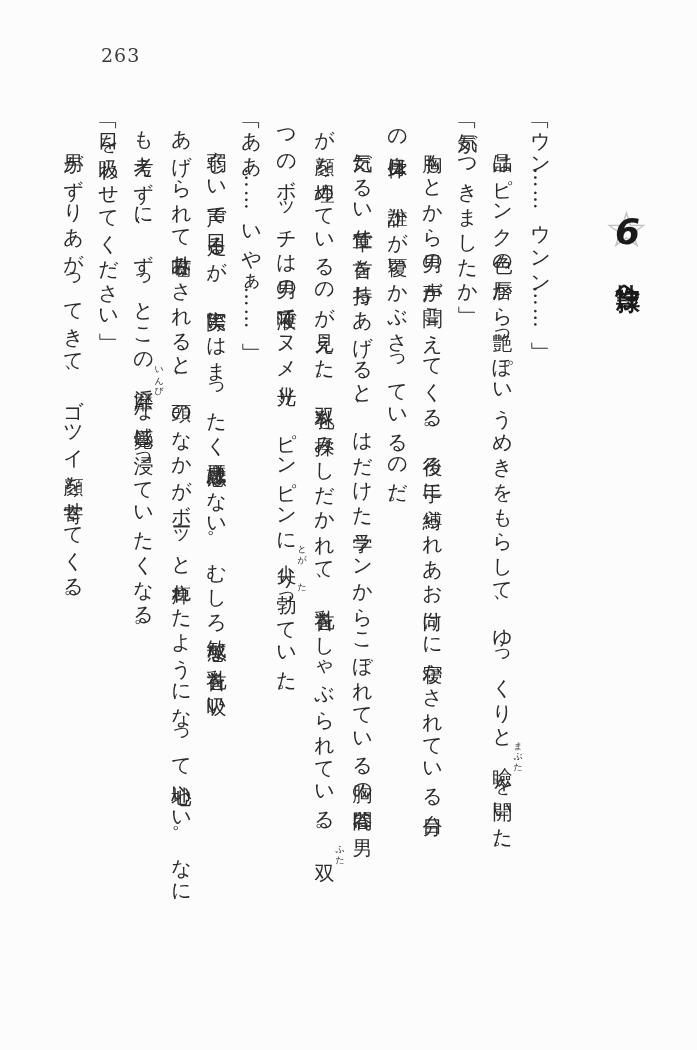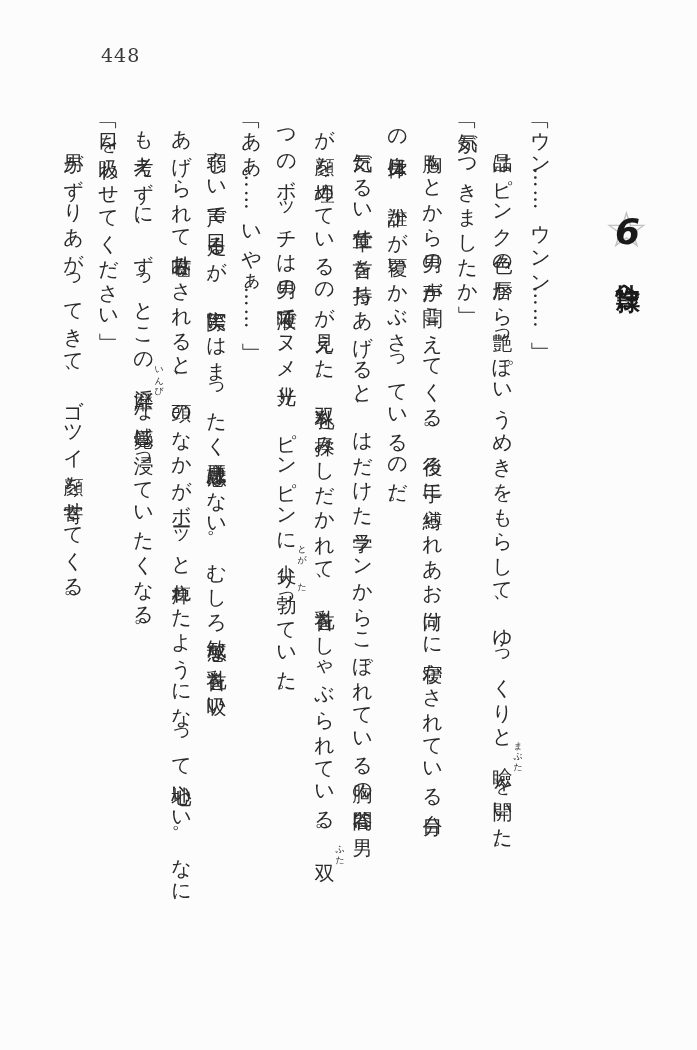--- a/index.html
+++ b/index.html
@@ -95,21 +95,21 @@
     letter-spacing: 0;
     color: var(--text-color);
     font-family: "DejaVu Serif", serif;
   }
 </style>
 </head>
 <body>
 
 <div class="page">
 
-  <div class="page-number">448</div>
+  <div class="page-number">263</div>
 
   <div class="chapter">
     <div class="chapter-icon">
       <span class="star-glyph">☆</span>
       <span class="chapter-num">6</span>
     </div>
     <div class="chapter-title">性隷へ</div>
   </div>
 
   <div class="text-body">

